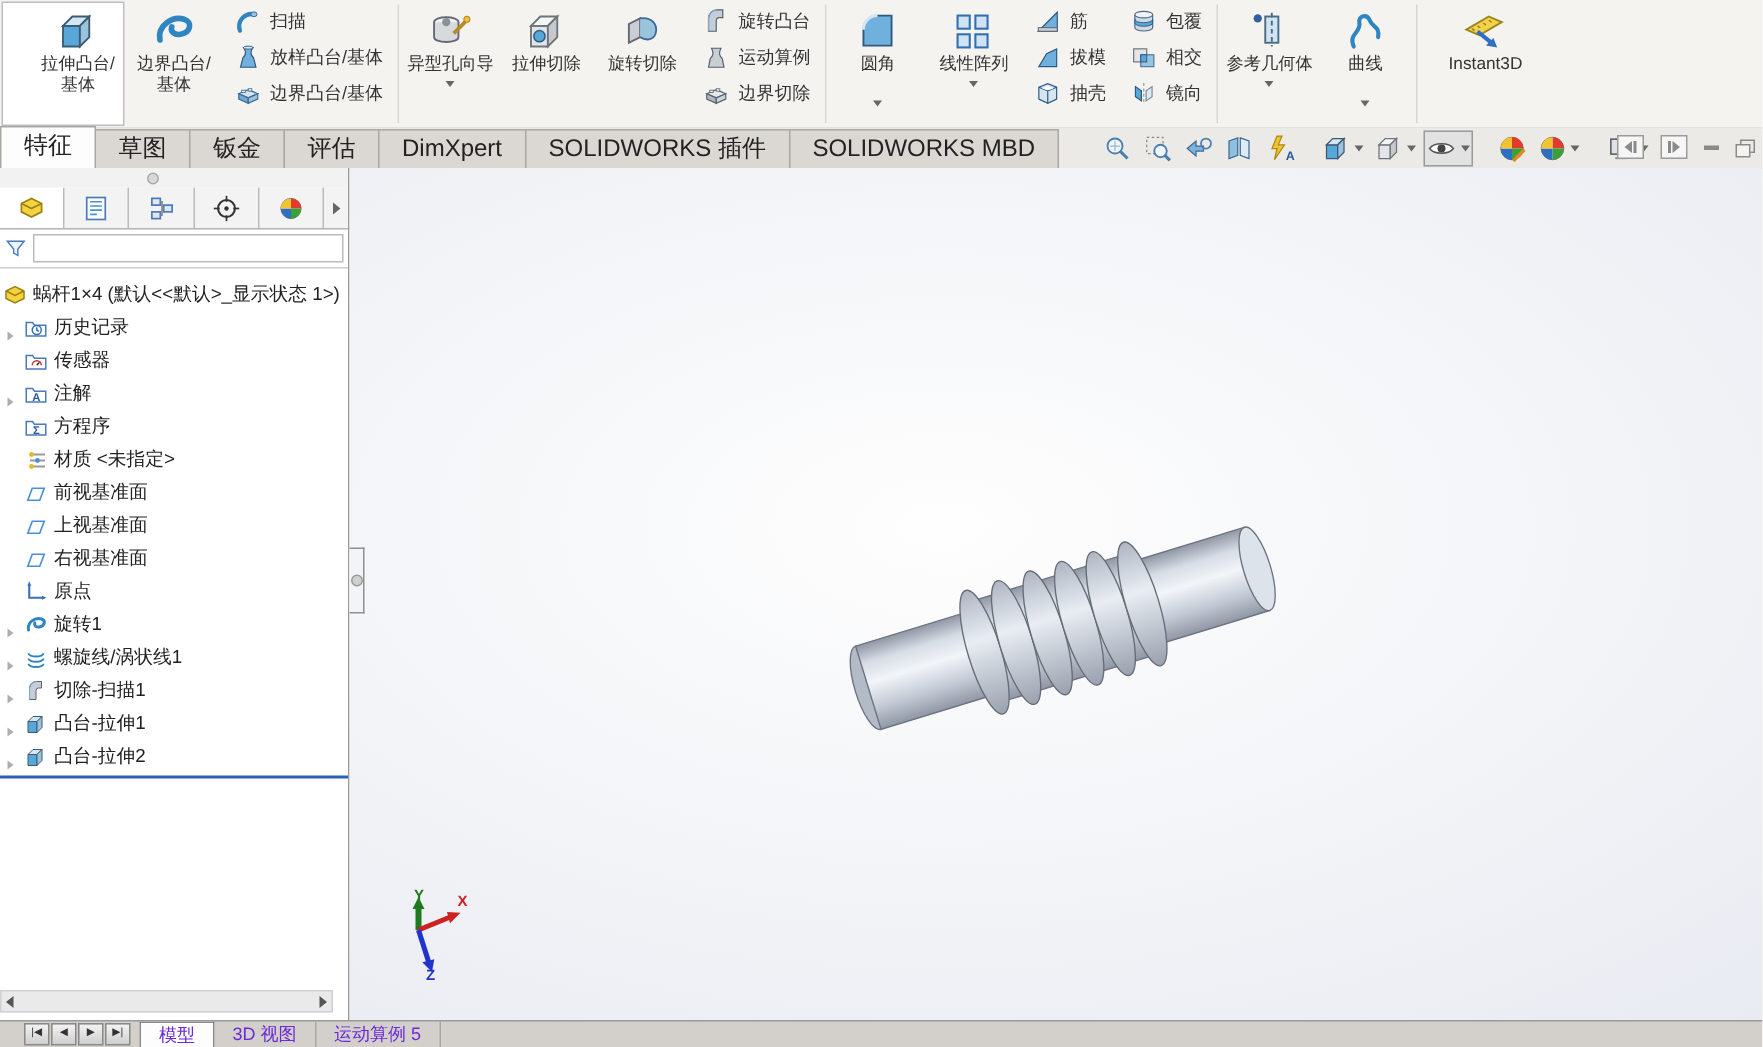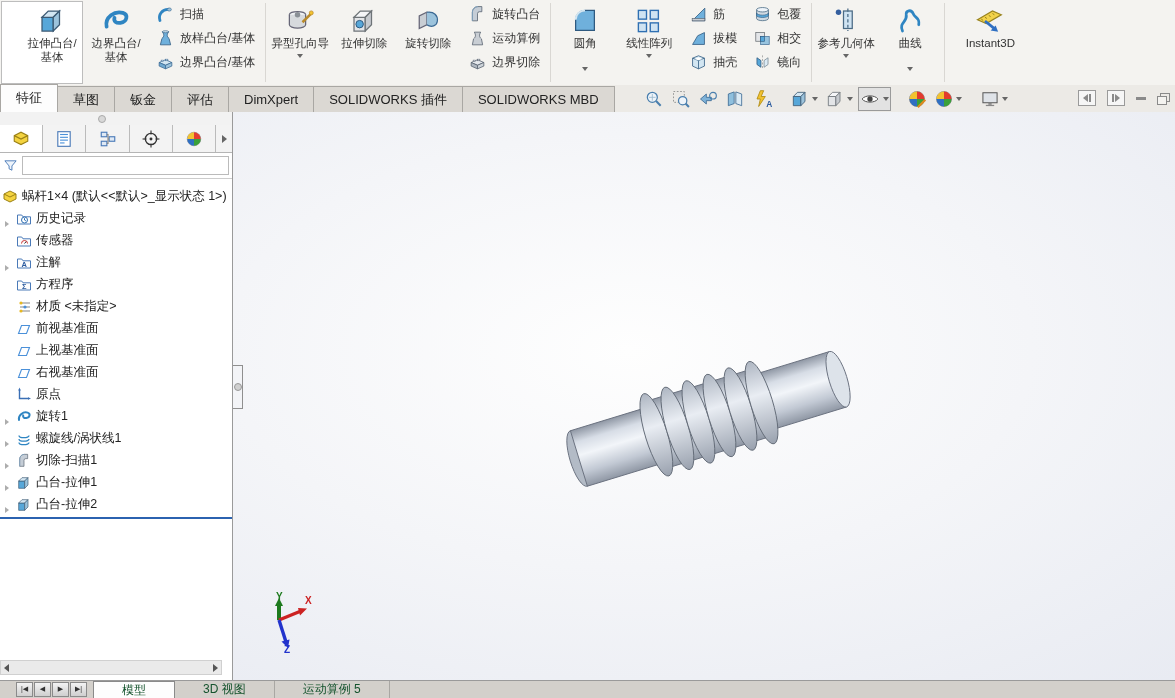--- a/index.html
+++ b/index.html
@@ -17,21 +17,21 @@
   .lb{font-size:11.5px;line-height:1.2;text-align:center;color:#333;}
   .caret{width:0;height:0;border-left:3.5px solid transparent;border-right:3.5px solid transparent;
          border-top:4px solid #666;margin-top:3px;}
   .rcol{display:flex;flex-direction:column;justify-content:flex-start;padding:2px 4px;}
   .sb{display:flex;align-items:center;gap:5px;height:24px;padding:0 4px;}
   .sb svg{width:19px;height:19px;flex:none;}
   .sb .lb{white-space:nowrap;font-size:12px;text-align:left;}
   
   .ts{position:absolute;left:0;top:85px;width:100%;height:27px;background:#eceae6;
       border-bottom:1px solid #a9a7a3;display:flex;align-items:flex-end;}
-  .tab{height:25px;line-height:25px;padding:0 15px;font-size:13px;background:#dbd8d3;
+  .tab{height:25px;line-height:25px;padding:0 15px;font-size:16px;background:#dbd8d3;
        border:1px solid #a9a7a3;border-bottom:none;margin-right:-1px;position:relative;}
   .tab.on{background:#fdfdfd;z-index:2;height:27px;}
   .vt{display:flex;align-items:center;gap:3px;margin-left:28px;height:100%;}
   .vtb{display:flex;align-items:center;padding:2px;}
   .vtb svg{width:20px;height:20px;}
   .vtb.on{background:#e2e2e2;border:1px solid #9a9a9a;padding:1px;}
   .vtgap{width:8px;}
   .winbtns{position:absolute;right:6px;top:90px;display:flex;gap:11px;align-items:center;}
   .wb{width:16px;height:14px;border:1px solid #9a9a9a;background:#f6f6f6;display:flex;
       align-items:center;justify-content:center;}
@@ -80,21 +80,21 @@
           border:1px solid #8f8f8f;border-left:none;display:flex;align-items:center;justify-content:center;}
   .vsplit .dot{width:6px;height:6px;border-radius:50%;background:#d0d0d0;border:1px solid #999;}
   .model{position:absolute;left:325px;top:222px;width:300px;height:170px;}
   .triad{position:absolute;left:24px;top:478px;width:56px;height:64px;}
   
   .bbar{position:absolute;left:0;top:680px;width:100%;height:18px;background:#d3d0cb;
         border-top:1px solid #9a9a9a;display:flex;align-items:stretch;font-size:12px;box-sizing:border-box;}
   .nav{display:flex;align-items:center;gap:1px;margin:0 6px 0 16px;}
   .navb{width:15px;height:13px;background:linear-gradient(#f3f3f3,#cfcfcf);border:1px solid #8a8a8a;
         font-size:7px;line-height:12px;text-align:center;color:#333;overflow:hidden;}
-  .btab{padding:0 28px;display:flex;align-items:center;border-right:1px solid #a9a7a3;color:#14532d;}
+  .btab{padding:0 12px;display:flex;align-items:center;border-right:1px solid #a9a7a3;color:#6d28d9;}
   .btab.on{background:#fdfdfd;border:1px solid #8a8a8a;border-bottom:none;}
 </style>
 </head>
 <body>
 
 <svg width="0" height="0" style="position:absolute" aria-hidden="true">
 <defs>
   <linearGradient id="gcyl" x1="0" y1="0" x2="0" y2="1">
     <stop offset="0" stop-color="#8f97a4"></stop>
         <stop offset="0.22" stop-color="#d7dde6"></stop>

